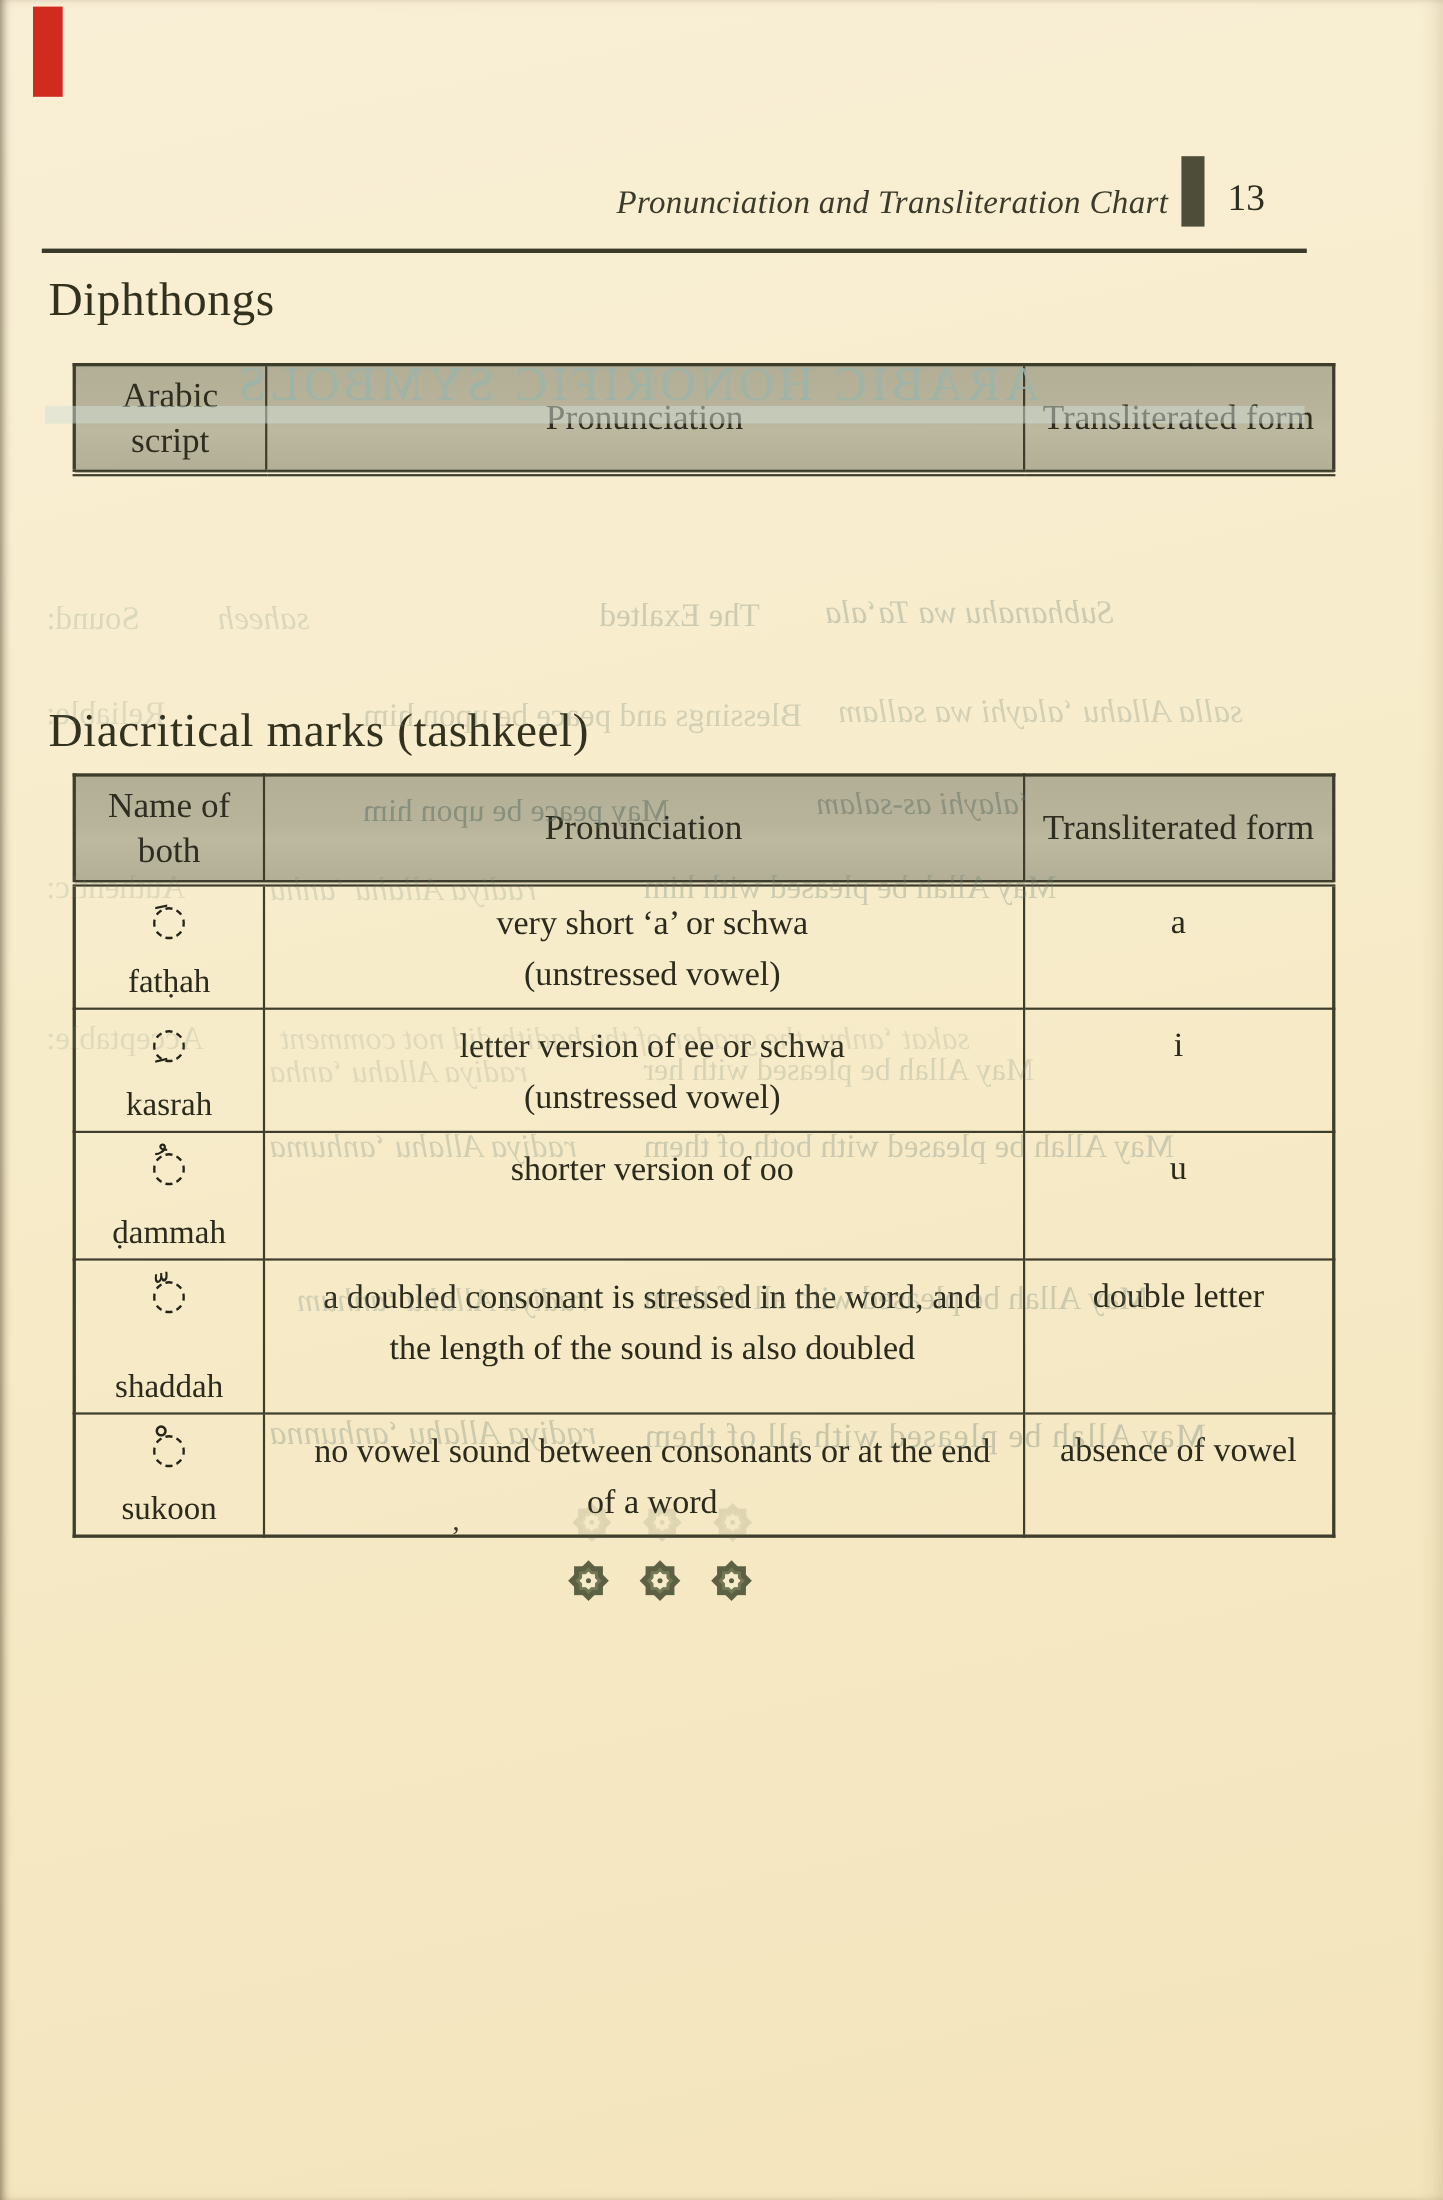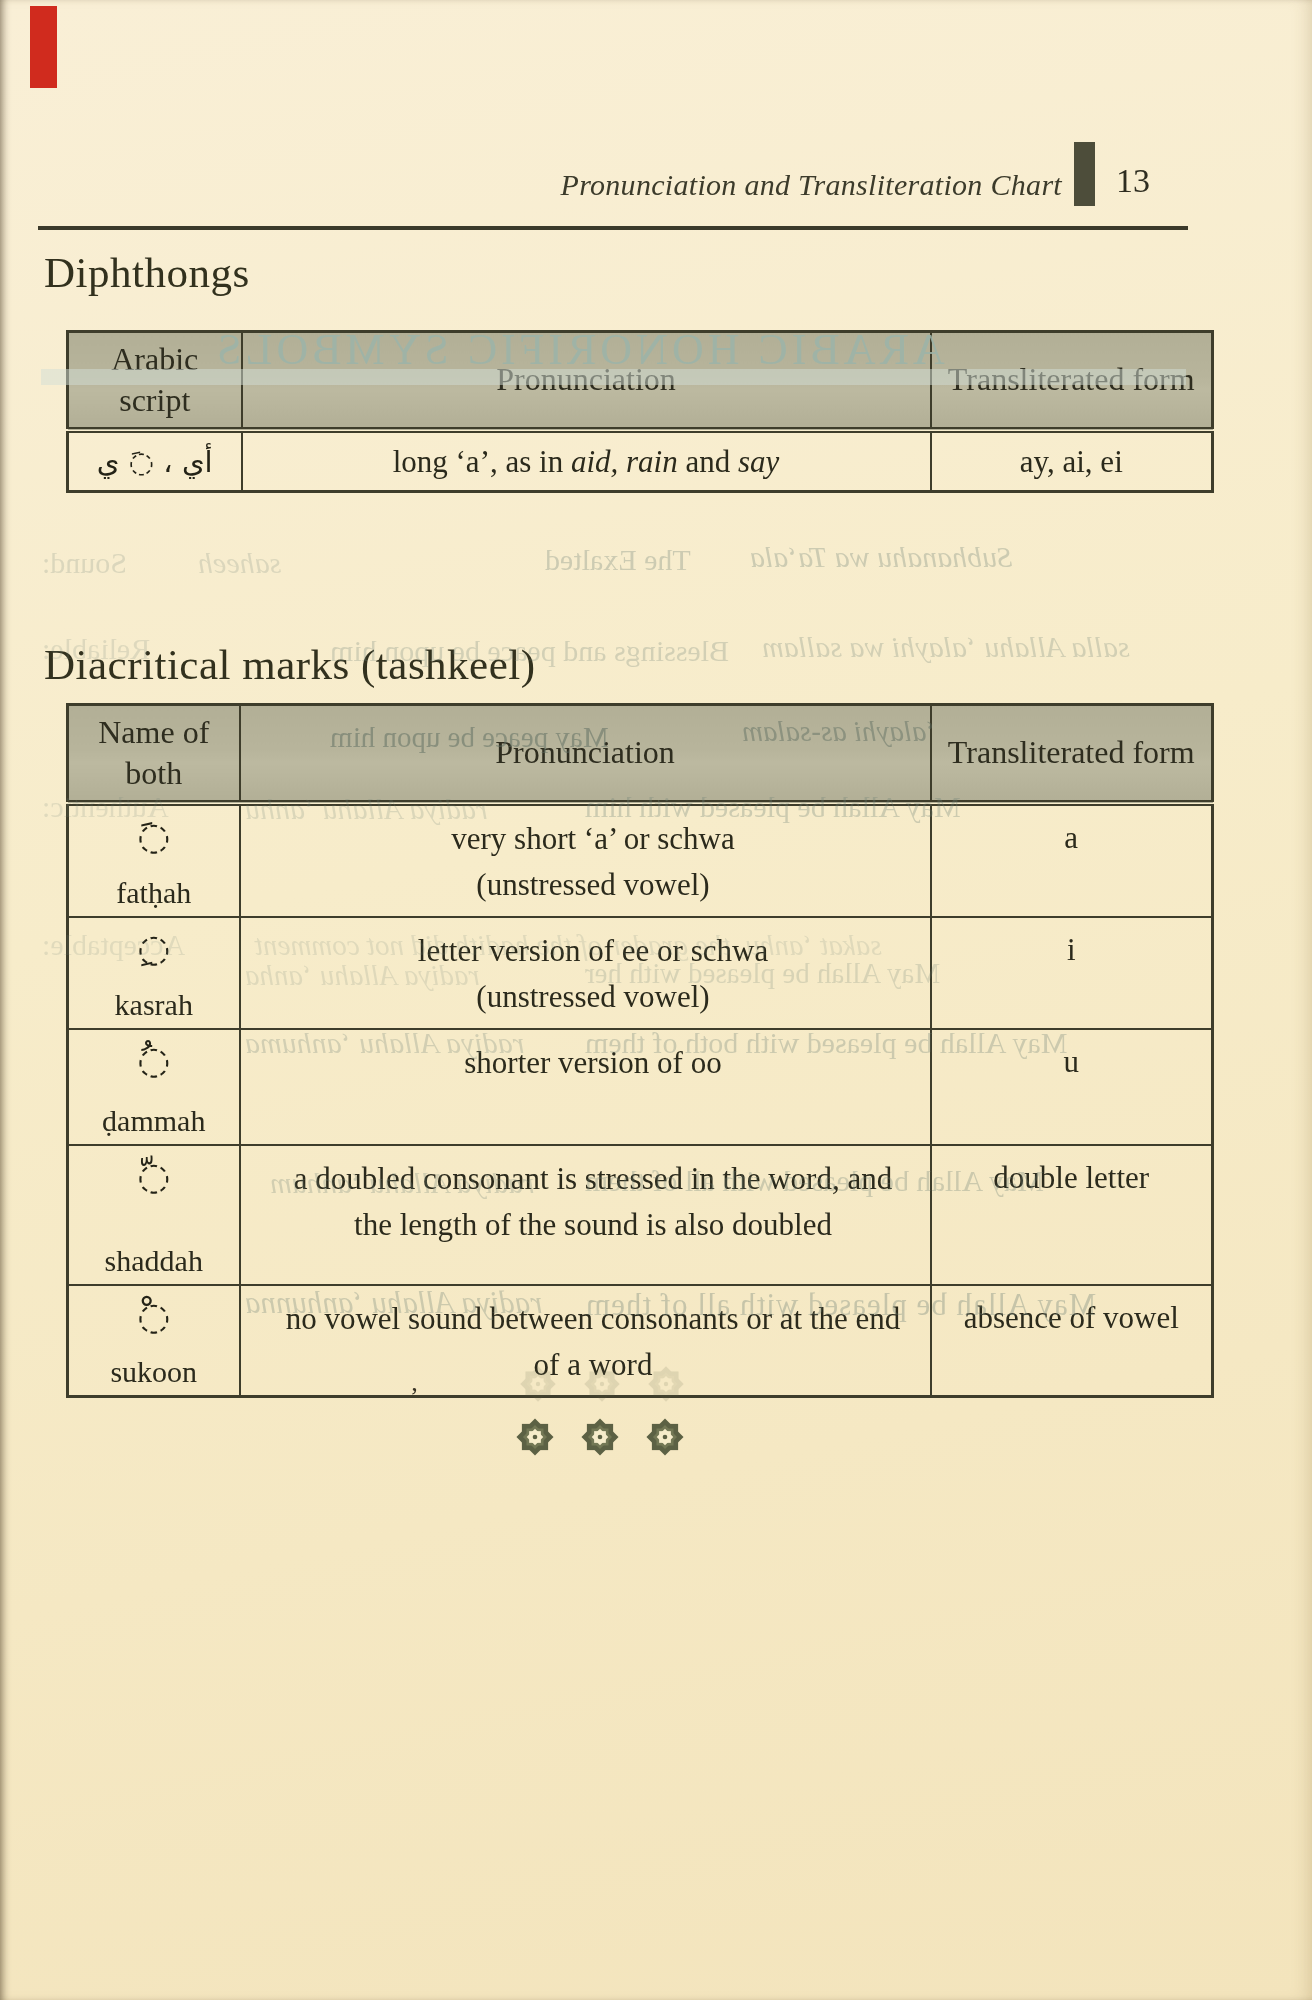--- a/index.html
+++ b/index.html
@@ -133,25 +133,20 @@
         <col style="width:282px">
       </colgroup>
     <thead>
       <tr class="hrow">
         <th>Arabic script</th>
         <th>Pronunciation</th>
         <th>Transliterated form</th>
       </tr>
     </thead>
     <tbody>
-      <tr class="r1">
-        <td class="ar">أي ، ◌َ ي</td>
-        <td><span>long ‘a’, as in </span><i>aid, rain</i><span> and </span><i>say</i></td>
-        <td>ay, ai, ei</td>
-      </tr>
     </tbody>
   </table>
 
   <h1 class="h1" id="h-diac">Diacritical marks (tashkeel)</h1>
 
   <table class="tbl" id="t2">
     <colgroup>
         <col style="width:172px">
         <col style="width:691px">
         <col style="width:282px">

